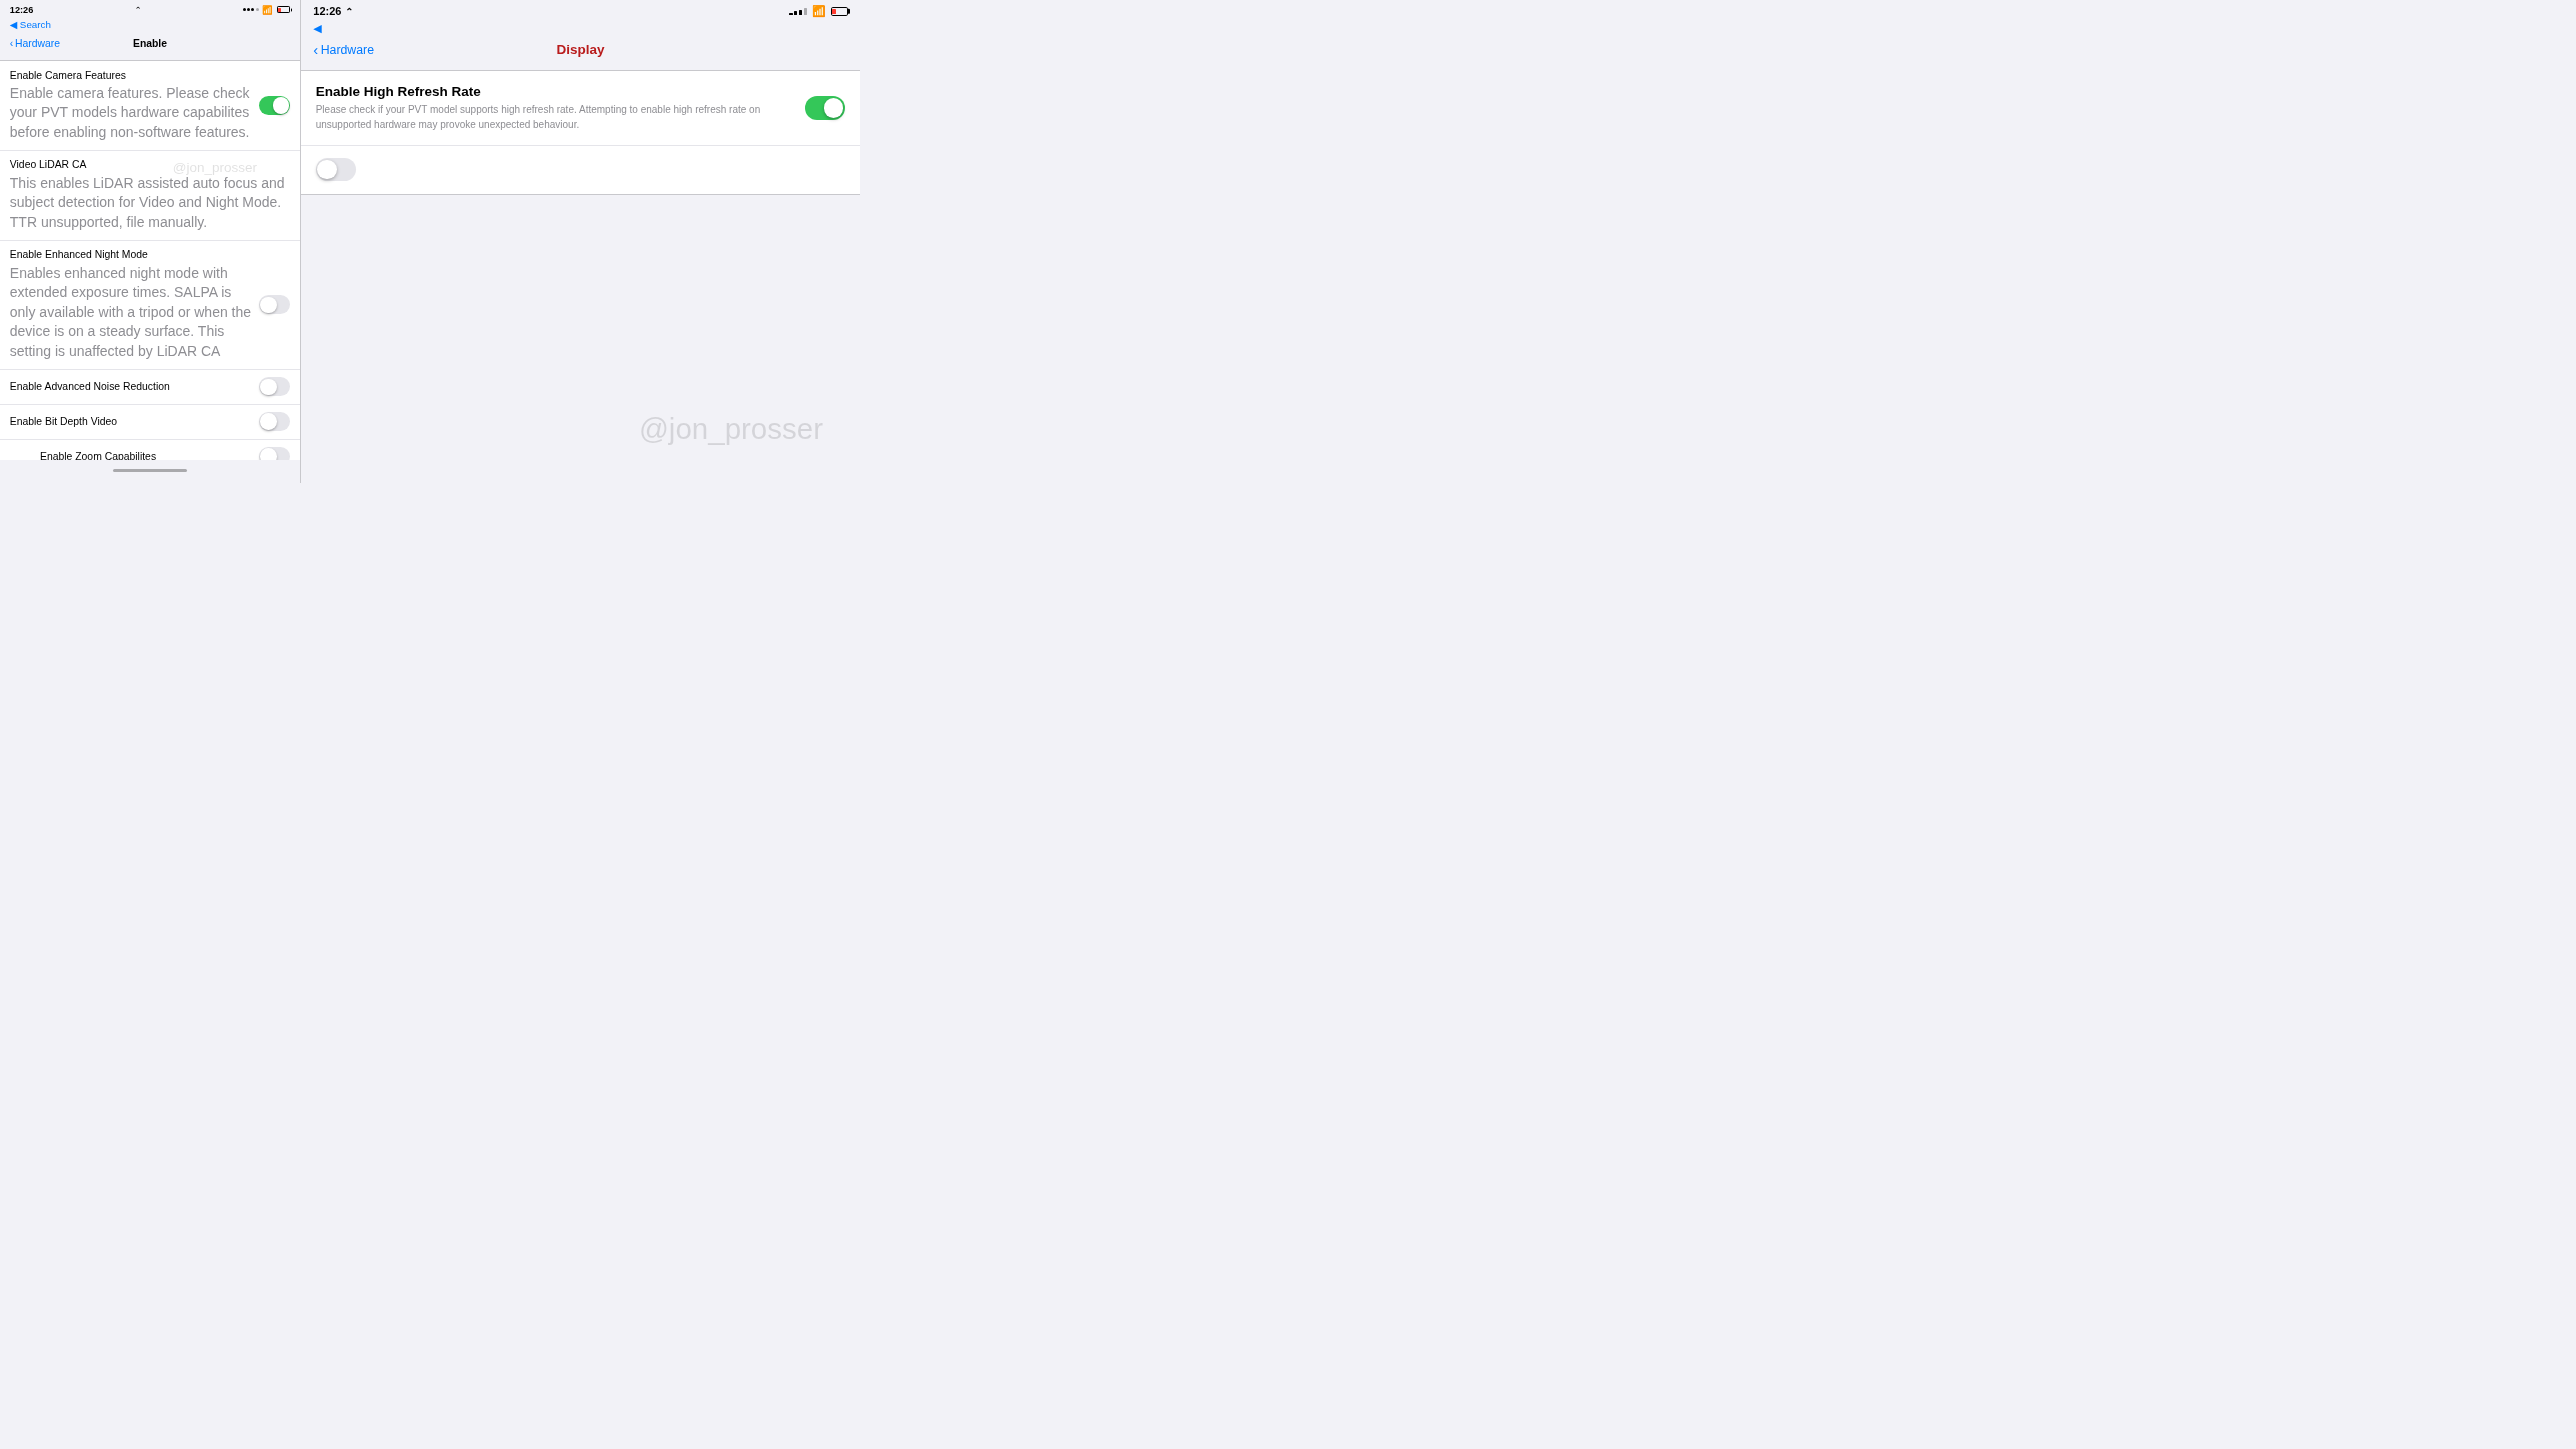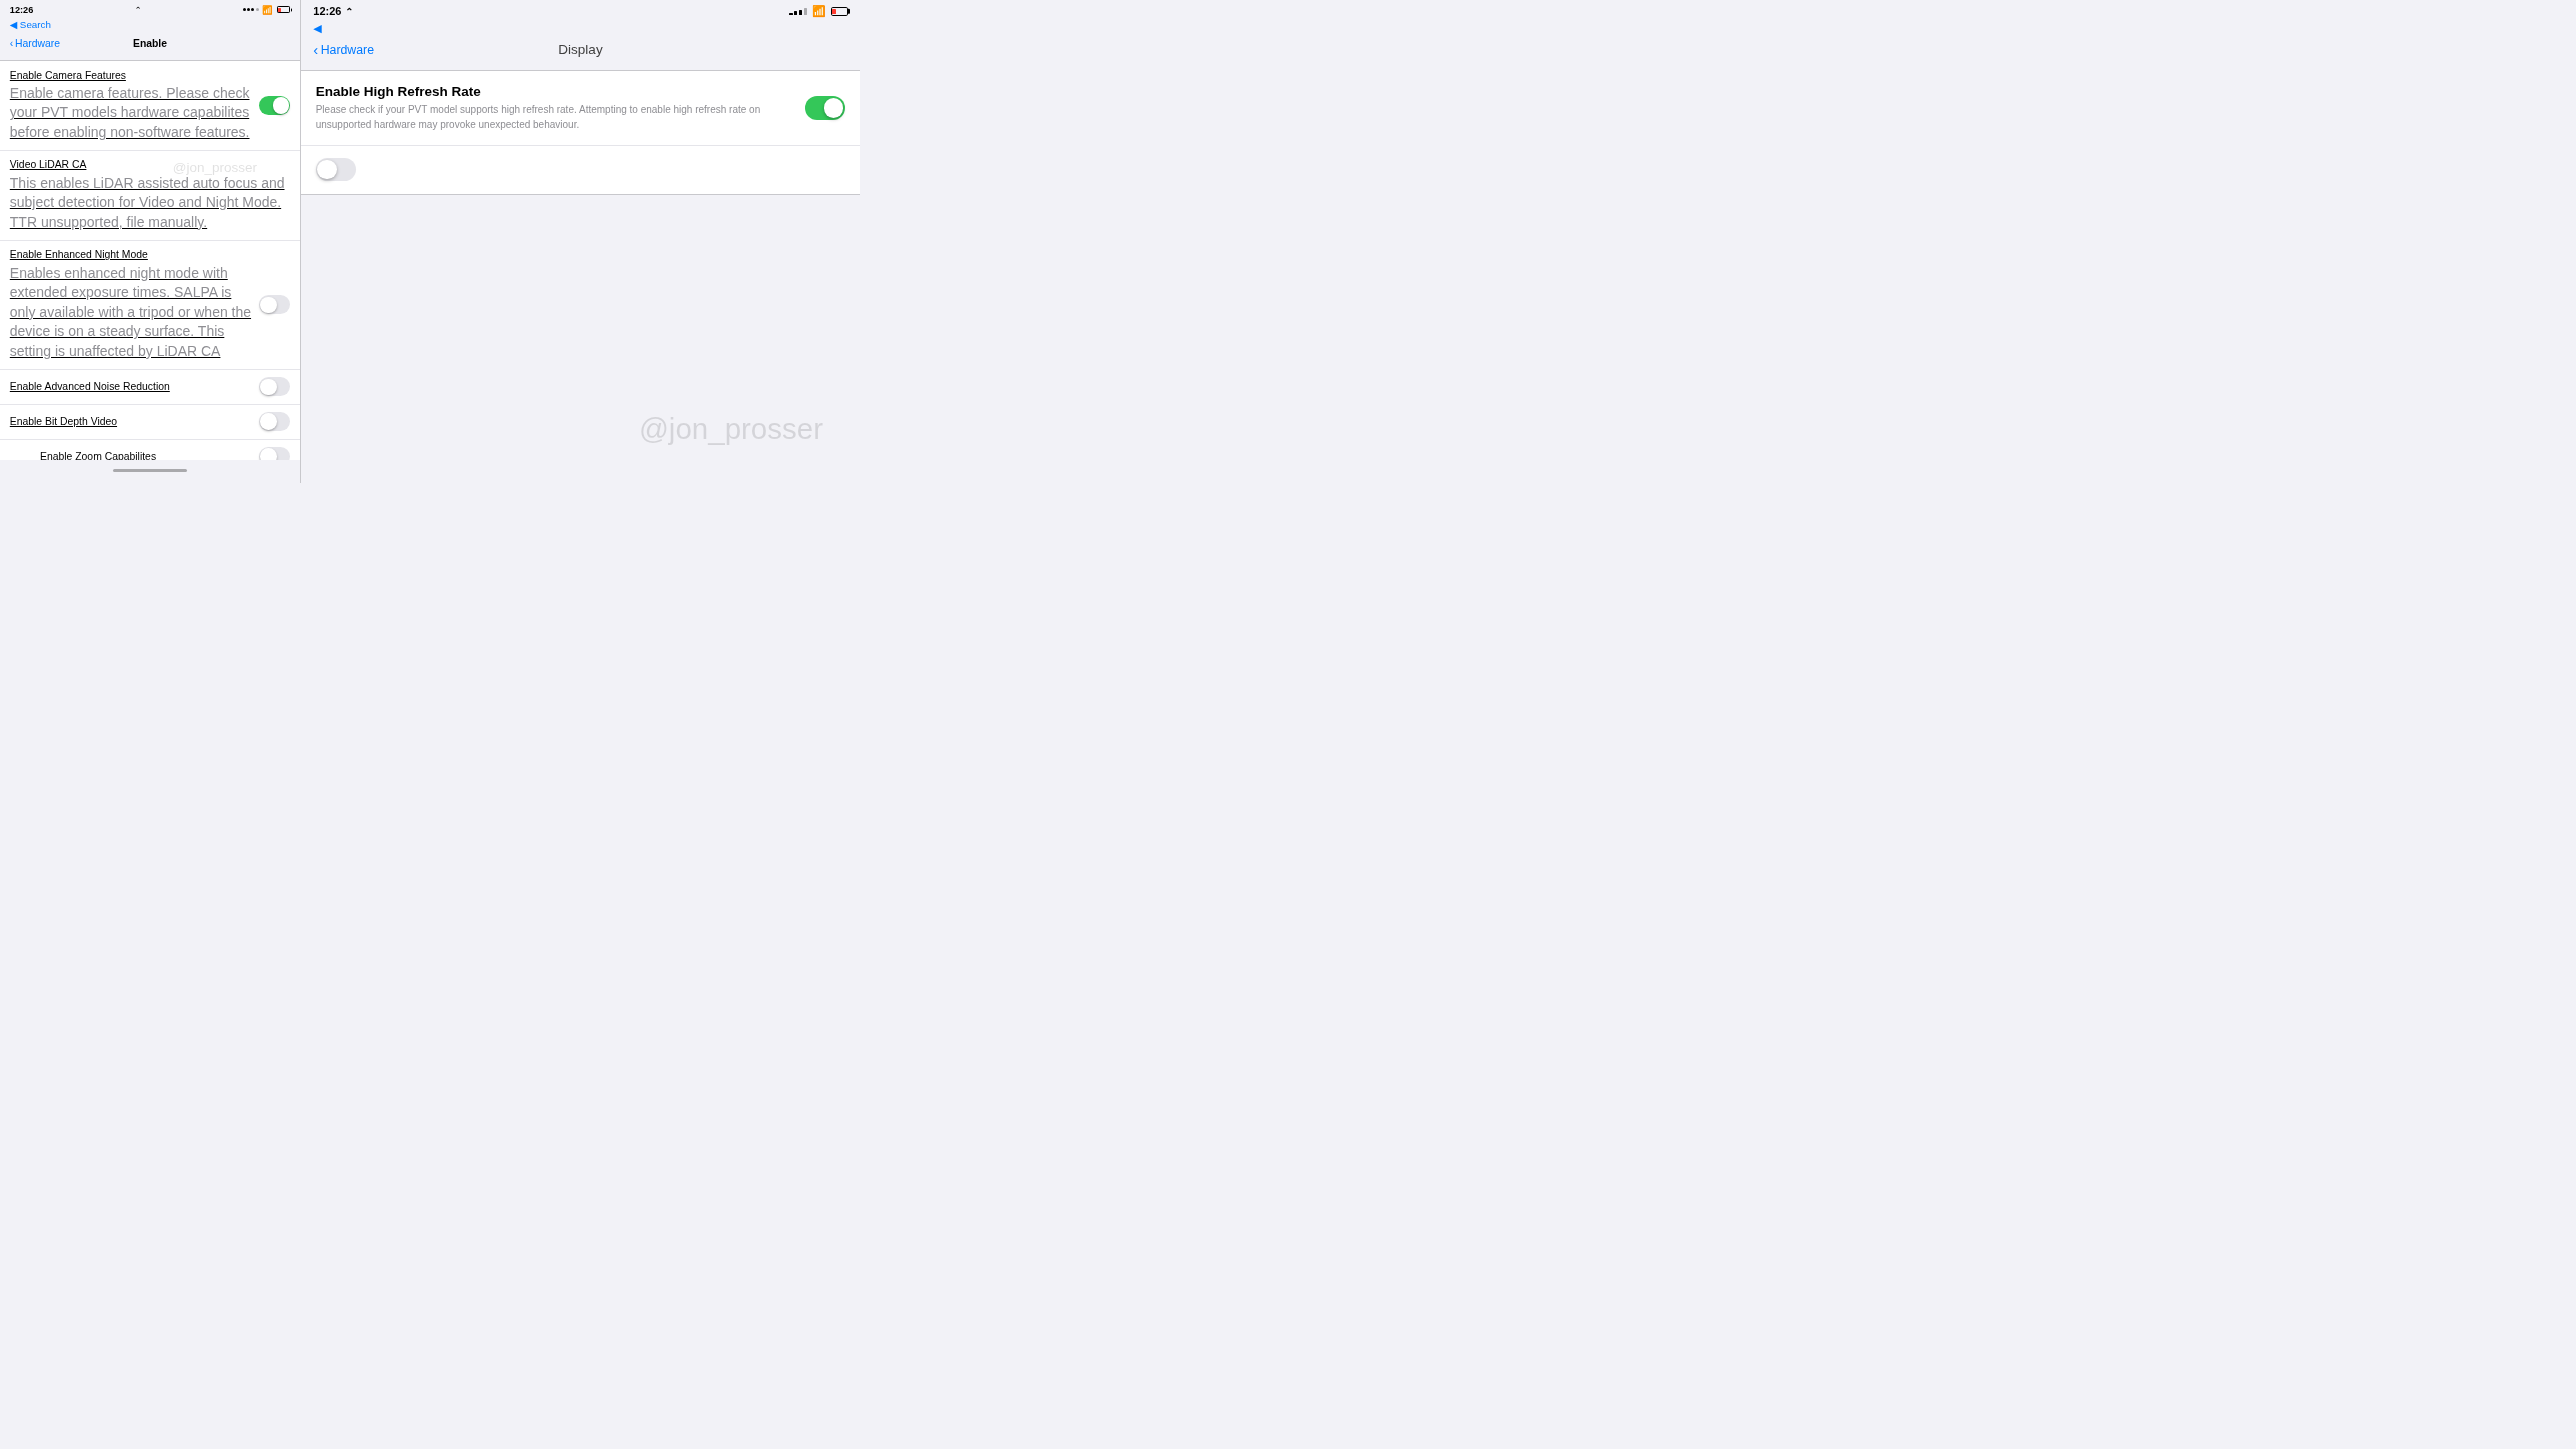--- a/index.html
+++ b/index.html
@@ -98,21 +98,20 @@
       position: relative;
       display: flex;
       align-items: center;
       width: 100%;
     }
 
     .settings-list {
       flex: 1;
       overflow-y: auto;
       background: #f2f2f7;
-      text-decoration: underline;
     }
 
     .settings-section {
       background: #fff;
       margin: 0 0 0 0;
       border-top: 0.6px solid #c8c8cc;
     }
     .settings-section:first-child { border-top: none; }
 
     .settings-row {
@@ -237,22 +236,22 @@
     }
     .nav-back-right {
       color: #007aff;
       font-size: 12.3px;
       display: flex;
       align-items: center;
       gap: 2.5px;
     }
     .nav-title-right {
       font-size: 13.5px;
-      font-weight: 400;
-      color: #404040;
+      font-weight: 700;
+      color: #b91c1c;
       position: absolute;
       left: 50%;
       transform: translateX(-50%);
     }
 
     .right-content {
       flex: 1;
       overflow-y: auto;
       padding: 0;
     }

